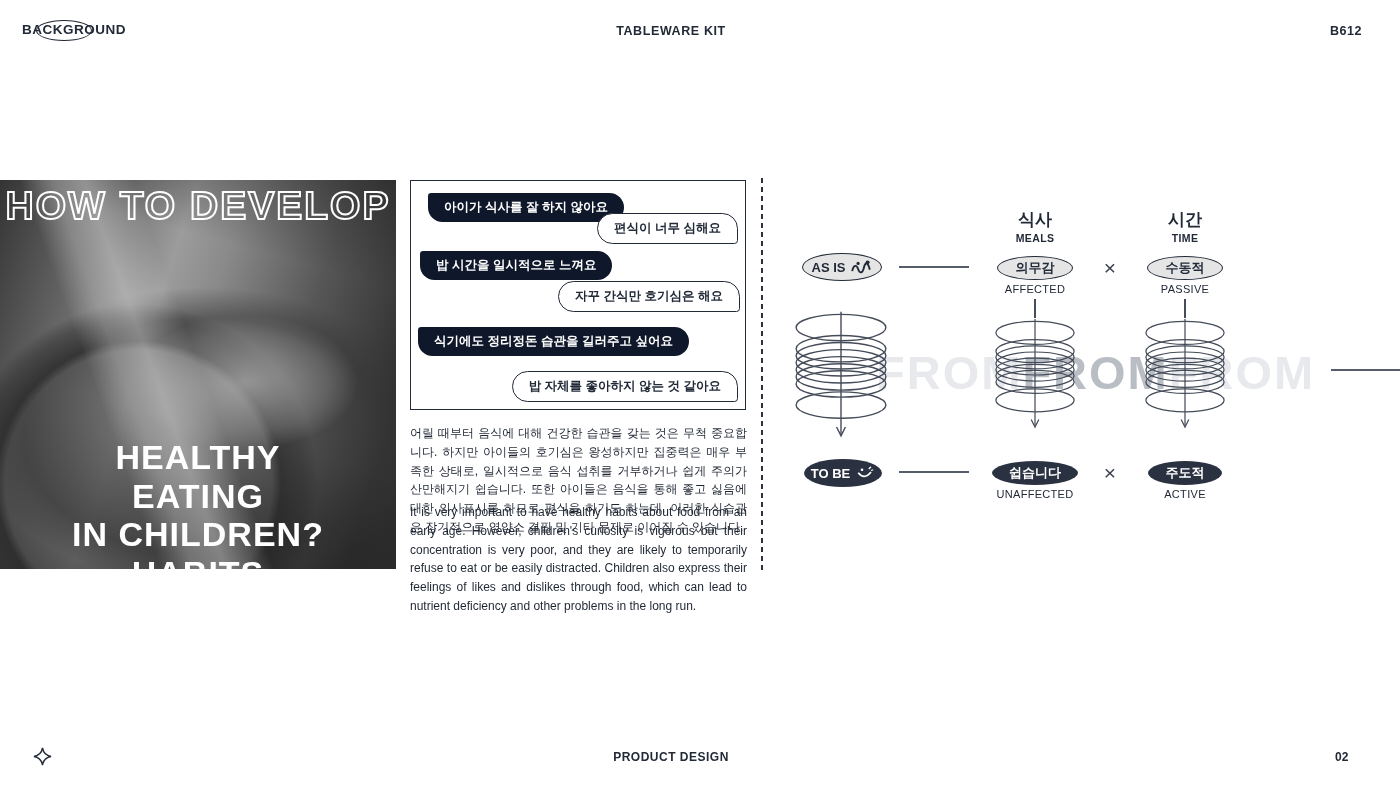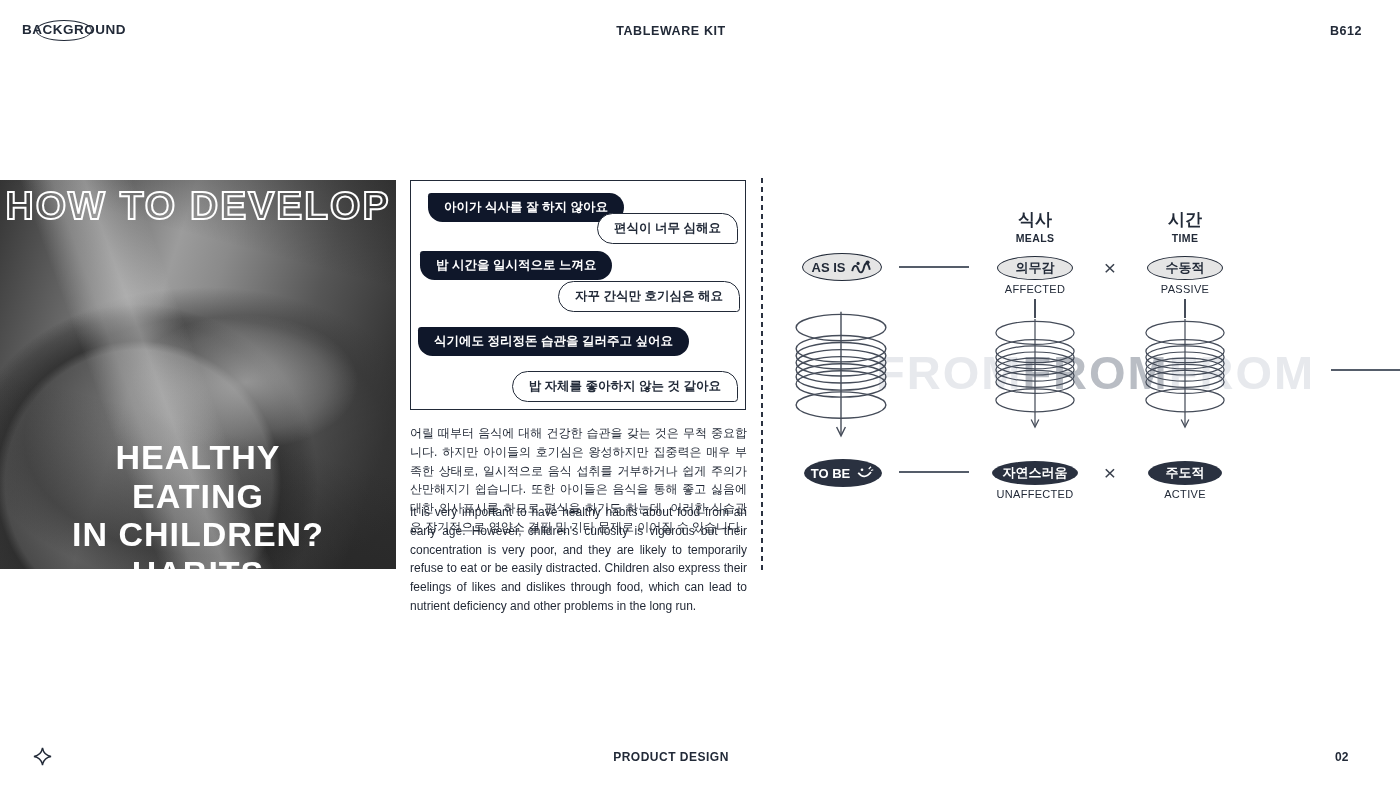--- a/index.html
+++ b/index.html
@@ -200,21 +200,21 @@
     <span>TO BE</span>
     <span class="icon-inline">
       <svg width="20" height="15" viewBox="0 0 26 20">
         <path d="M4 9 Q12 19 21 8" stroke="#ffffff" stroke-width="2.4" fill="none"></path>
         <circle cx="9" cy="5" r="1.8" fill="#ffffff"></circle>
         <path d="M18 4 l3 -3 M21 6 l3 -1" stroke="#ffffff" stroke-width="1.6" fill="none"></path>
       </svg>
     </span>
   </div>
   <div class="hline" style="left:899px; top:471px; width:70px;"></div>
-  <div class="chip filled" style="left:992px; top:461px; width:86px; height:24px;">자연스러움</div>
+  <div class="chip filled" style="left:992px; top:461px; width:86px; height:24px;">쉽습니다</div>
   <div class="sublabel" style="left:1035px; top:488px;">UNAFFECTED</div>
   <div class="xmark" style="left:1110px; top:462px;">×</div>
   <div class="chip filled" style="left:1148px; top:461px; width:74px; height:24px;">주도적</div>
   <div class="sublabel" style="left:1185px; top:488px;">ACTIVE</div>
 
   <div class="ftr-icon">
     <svg width="19" height="19" viewBox="0 0 20 20">
       <path d="M10 1 Q11.3 8.7 19 10 Q11.3 11.3 10 19 Q8.7 11.3 1 10 Q8.7 8.7 10 1 Z" stroke="#222a38" stroke-width="1.5" fill="#ffffff"></path>
     </svg>
   </div>

